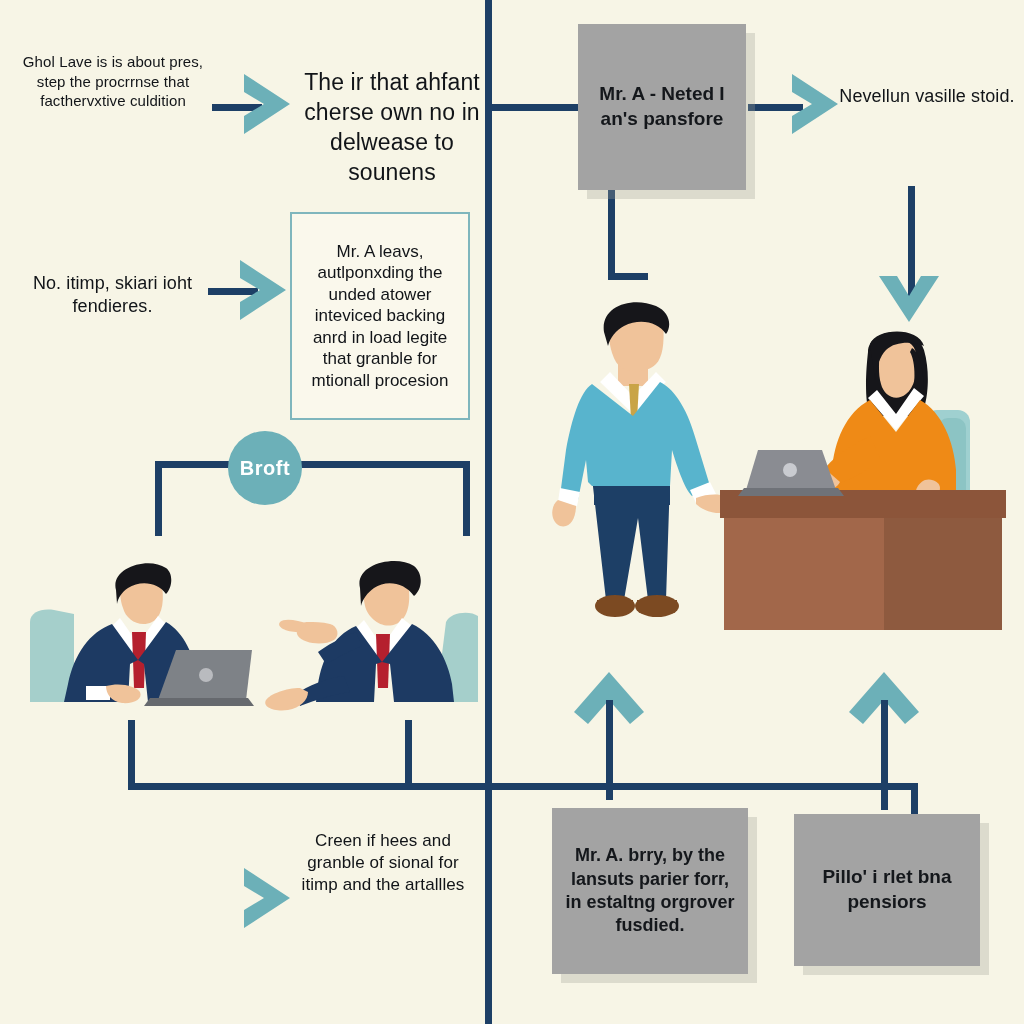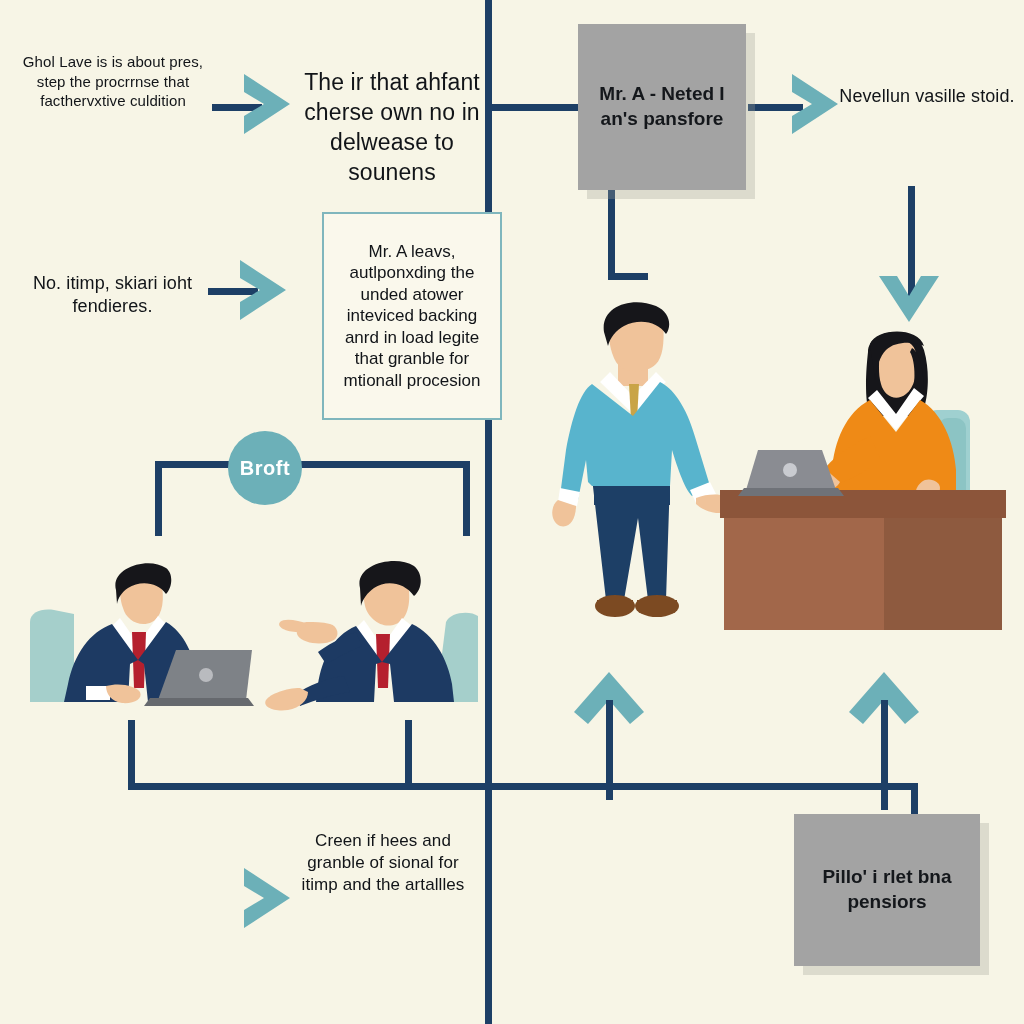--- a/index.html
+++ b/index.html
@@ -43,21 +43,20 @@
   .obox{
     position:absolute;
     background:#faf8ec;
     border:2px solid #7fb6bd;
     display:flex;align-items:center;justify-content:center;
     text-align:center;
     color:#111418;
     line-height:1.26;
     padding:16px;
     box-sizing:border-box;
-    margin-left:32px;
   }
 
   
   .circle{
     position:absolute;
     border-radius:50%;
     background:#6cb0b8;
     display:flex;align-items:center;justify-content:center;
     color:#ffffff;font-weight:bold;
     letter-spacing:.5px;
@@ -155,20 +154,23 @@
   <div class="txt" style="left:292px;top:830px;width:182px;font-size:17px;">Creen if hees and granble of sional for itimp and the artallles</div>
 
   <div class="obox" style="left:290px;top:212px;width:180px;height:208px;">
     <span style="font-size:17px;">Mr. A leavs, autlponxding the unded atower inteviced backing anrd in load legite that granble for mtionall procesion</span>
   </div>
 
   <div class="note" style="left:578px;top:24px;width:168px;height:166px;font-size:19px;">
     <span>Mr. A - Neted I an's pansfore</span>
   </div>
 
+  <div class="note" style="left:552px;top:808px;width:196px;height:166px;font-size:18px;">
+    <span>Mr. A. brry, by the lansuts parier forr, in estaltng orgrover fusdied.</span>
+  </div>
 
   <div class="note" style="left:794px;top:814px;width:186px;height:152px;font-size:19px;">
     <span>Pillo' i rlet bna pensiors</span>
   </div>
 
   <div class="circle" style="left:228px;top:431px;width:74px;height:74px;font-size:20px;">
     <span>Broft</span>
   </div>
 
   <div class="ill" style="left:520px;top:300px;">

